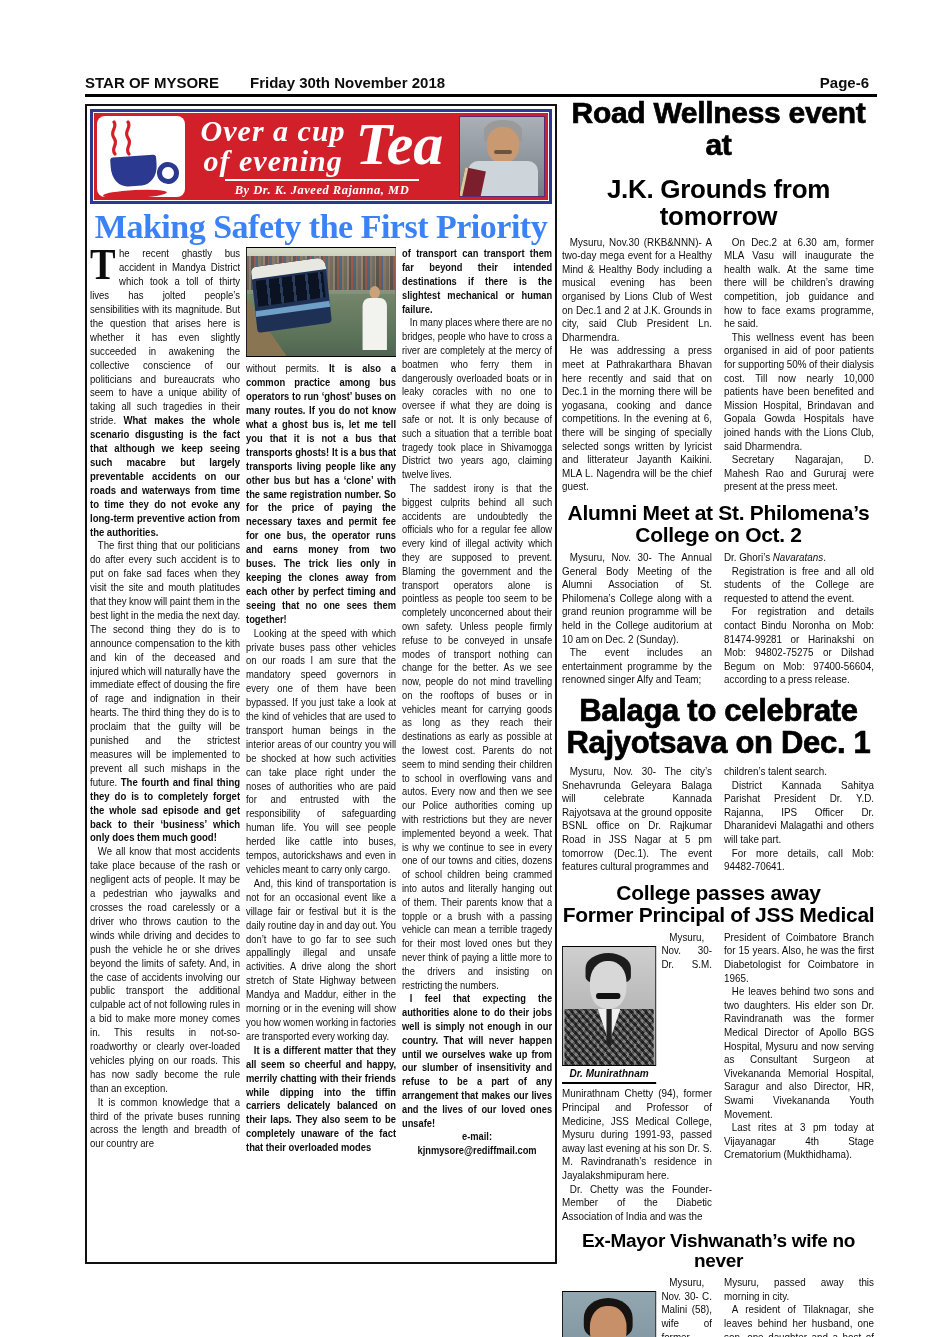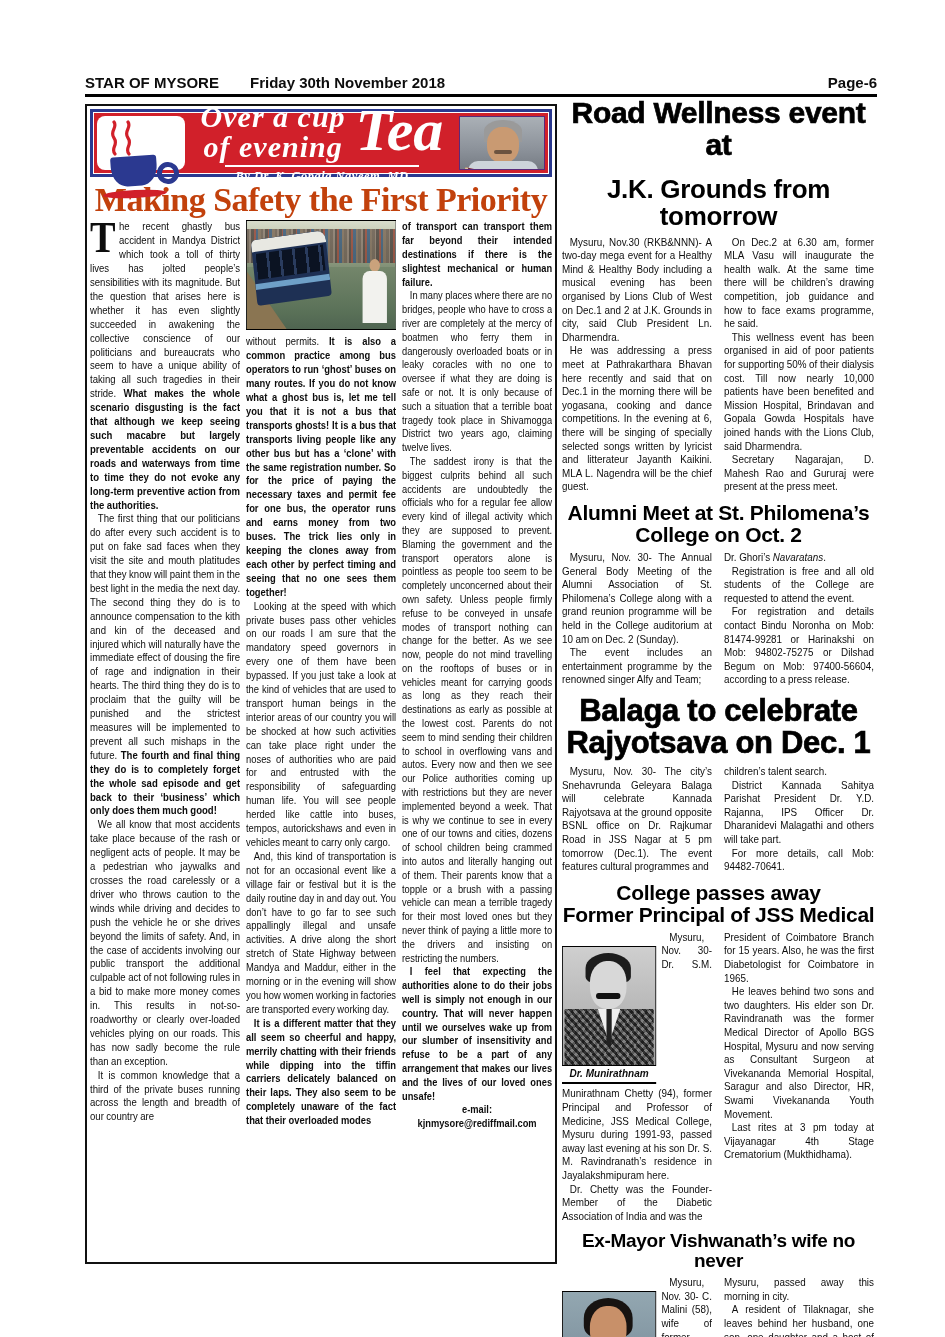--- a/index.html
+++ b/index.html
@@ -5,31 +5,31 @@
   html,body { margin:0; padding:0; background:#ffffff; }
   #page {
     position:relative; width:945px; height:1337px; background:#ffffff;
     font-family:"Liberation Sans", sans-serif; color:#0d0d0d; overflow:hidden;
   }
   
   .pg-header { position:absolute; left:85px; top:74px; width:792px; height:18px; }
   .pg-header span { font-weight:bold; font-size:15px; letter-spacing:0; }
   .masthead { position:absolute; left:0; top:0; }
   .issue-date { position:absolute; left:165px; top:0; }
-  .page-no { position:absolute; right:0; top:0;margin-left:40px; }
+  .page-no { position:absolute; right:8px; top:0;margin-left:40px; }
   .header-rule { position:absolute; left:85px; top:94px; width:792px; height:3px; background:#000; }
 
   
   .tea-box {
     position:absolute; left:85px; top:104px; width:472px; height:1160px;
     border:2px solid #111; box-sizing:border-box; padding:3px; background:#fff;
   }
   
   .banner {
-    position:relative; height:68px; box-sizing:border-box;
+    position:relative; height:95px; box-sizing:border-box;
     border:3px solid #2b3990; background:#d1202a; display:flex; align-items:stretch;
     box-shadow: inset 0 0 0 1px #ffffff;
   }
   .cup-panel { position:relative; width:88px; margin:4px 2px 4px 4px; background:#fff; border-radius:8px; flex:none; }
   .steam { position:absolute; left:8px; top:4px; }
   .cup { position:absolute; left:14px; top:40px; width:46px; height:30px; background:#2b3990;
          border-radius:3px 3px 16px 16px / 3px 3px 20px 20px; transform:rotate(-4deg); }
   .handle { position:absolute; left:60px; top:46px; width:12px; height:12px; border:5px solid #2b3990;
             border-radius:50%; transform:rotate(-4deg); }
   .saucer { position:absolute; left:6px; top:74px; width:64px; height:8px; background:#d1202a;
@@ -45,21 +45,21 @@
                      background:linear-gradient(180deg,#aab0b6 0%,#8d939b 60%,#767c84 100%); border:1px solid #5a2a7a; }
   .c-hair { position:absolute; left:24px; top:3px; width:38px; height:22px; background:#9a9a9a; border-radius:50% 50% 0 0; }
   .c-face { position:absolute; left:27px; top:10px; width:32px; height:36px; background:#c99a72; border-radius:45%; }
   .c-mo   { position:absolute; left:34px; top:33px; width:18px; height:4px; background:#6b5340; border-radius:2px; }
   .c-body { position:absolute; left:8px; top:44px; width:70px; height:41px; background:#cdd4da; border-radius:10px 10px 0 0; }
   .c-book { position:absolute; left:2px; top:52px; width:18px; height:30px; background:#7a1f2b; transform:rotate(12deg); border-left:3px solid #d8c9a0; }
 
   
   .tea-headline {
     margin:4px 0 2px; text-align:center; font-family:"Liberation Serif", serif;
-    font-weight:bold; font-size:34px; line-height:1.1; letter-spacing:-0.5px; color:#c2410c;
+    font-weight:bold; font-size:34px; line-height:1.1; letter-spacing:-0.5px; color:#3b82f6;
   }
 
   
   .tea-cols { display:flex; gap:6px; height:999px; overflow:hidden; }
   .tcol { width:150px; flex:none; overflow:hidden; }
   .sq { width:172.5px; transform:scaleX(0.87); transform-origin:0 0; }
   .tcol p, .rcol p { margin:0; text-align:justify; word-spacing:-0.2px; }
   .t1 .sq { font-size:11px;   line-height:13.9px; }
   .t2 .sq { font-size:10.8px; line-height:13.9px; }
   .t3 .sq { font-size:10.7px; line-height:13.8px; }
@@ -153,21 +153,21 @@
         <div class="saucer"></div>
       </div>
       <div class="banner-center">
         <div class="title-row">
           <div class="title-lines">
             <div>Over a cup</div>
             <div>of evening</div>
           </div>
           <div class="tea-word">Tea</div>
         </div>
-        <div class="byline">By Dr. K. Gopala Nayeem, MD</div>
+        <div class="byline">By Dr. K. Javeed Rajanna, MD</div>
       </div>
       <div class="columnist-photo">
         <div class="c-hair"></div>
         <div class="c-face"></div>
         <div class="c-mo"></div>
         <div class="c-body"></div>
         <div class="c-book"></div>
       </div>
     </div>
 

